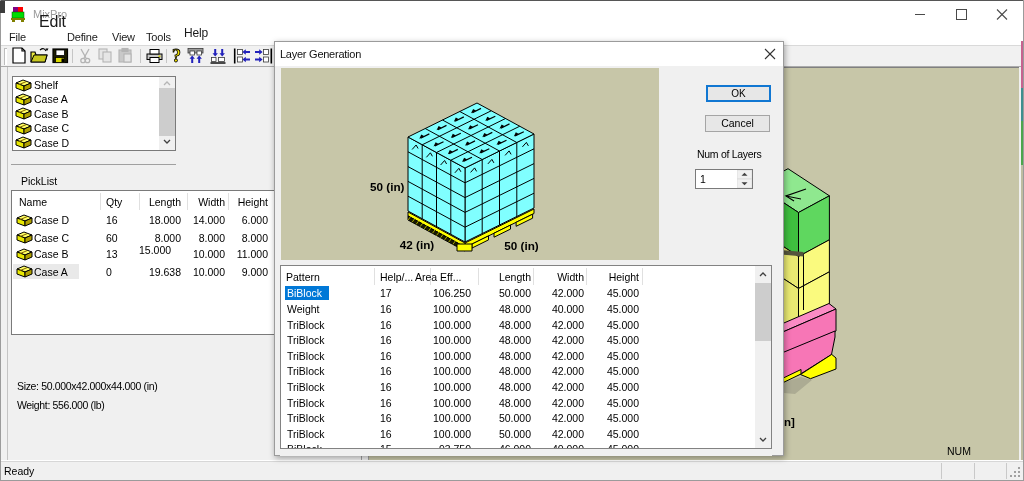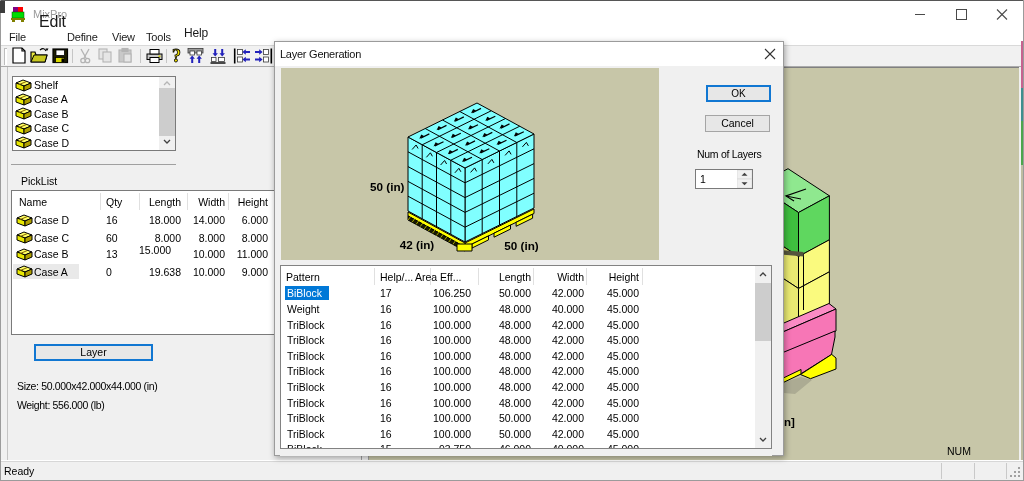--- a/index.html
+++ b/index.html
@@ -239,21 +239,20 @@
       <polygon points="1,4 8,1 16,4 9,7" fill="#FFFF66" stroke="#000" stroke-width="1"></polygon>
       <polygon points="1,4 9,7 9,12 1,9" fill="#E8E800" stroke="#000" stroke-width="1"></polygon>
       <polygon points="9,7 16,4 16,9 9,12" fill="#B0A000" stroke="#000" stroke-width="1"></polygon>
       <line x1="4" y1="5.6" x2="11" y2="2.7" stroke="#806000" stroke-width="1"></line>
     </svg>
 <div class="txt" style="left:34px;top:266px">Case A</div>
 <div class="txt" style="left:106px;top:266px">0</div>
 <div class="txt" style="left:139px;top:266px;width:42px;text-align:right">19.638</div>
 <div class="txt" style="left:187px;top:266px;width:38px;text-align:right">10.000</div>
 <div class="txt" style="left:228px;top:266px;width:40px;text-align:right">9.000</div>
-<div class="abs" style="left:34px;top:344px;width:119px;height:17px;background:#E7E7E7;border:2px solid #1177D2;box-sizing:border-box;text-align:center;font-size:10.5px;line-height:13px">Layer</div>
 <div class="txt" style="left:17px;top:380px;letter-spacing:-0.35px">Size: 50.000x42.000x44.000 (in)</div>
 <div class="txt" style="left:17px;top:399px;letter-spacing:-0.35px">Weight: 556.000 (lb)</div>
 <div class="abs" style="left:1px;top:460px;width:1022px;height:1px;background:#FFFFFF"></div>
 <div class="abs" style="left:1px;top:461px;width:1022px;height:19px;background:#F0F0F0;border-top:1px solid #D7D7D7;box-sizing:border-box"></div>
 <div class="txt" style="left:4px;top:465px">Ready</div>
 <div class="abs" style="left:941px;top:463px;width:1px;height:16px;background:#C9C9C9"></div>
 <div class="abs" style="left:974px;top:463px;width:1px;height:16px;background:#C9C9C9"></div>
 <div class="abs" style="left:1006px;top:463px;width:1px;height:16px;background:#C9C9C9"></div>
 <div class="txt" style="left:947px;top:445px">NUM</div>
 <svg class="abs" style="left:1008px;top:466px" width="14" height="13" viewBox="0 0 14 13">

